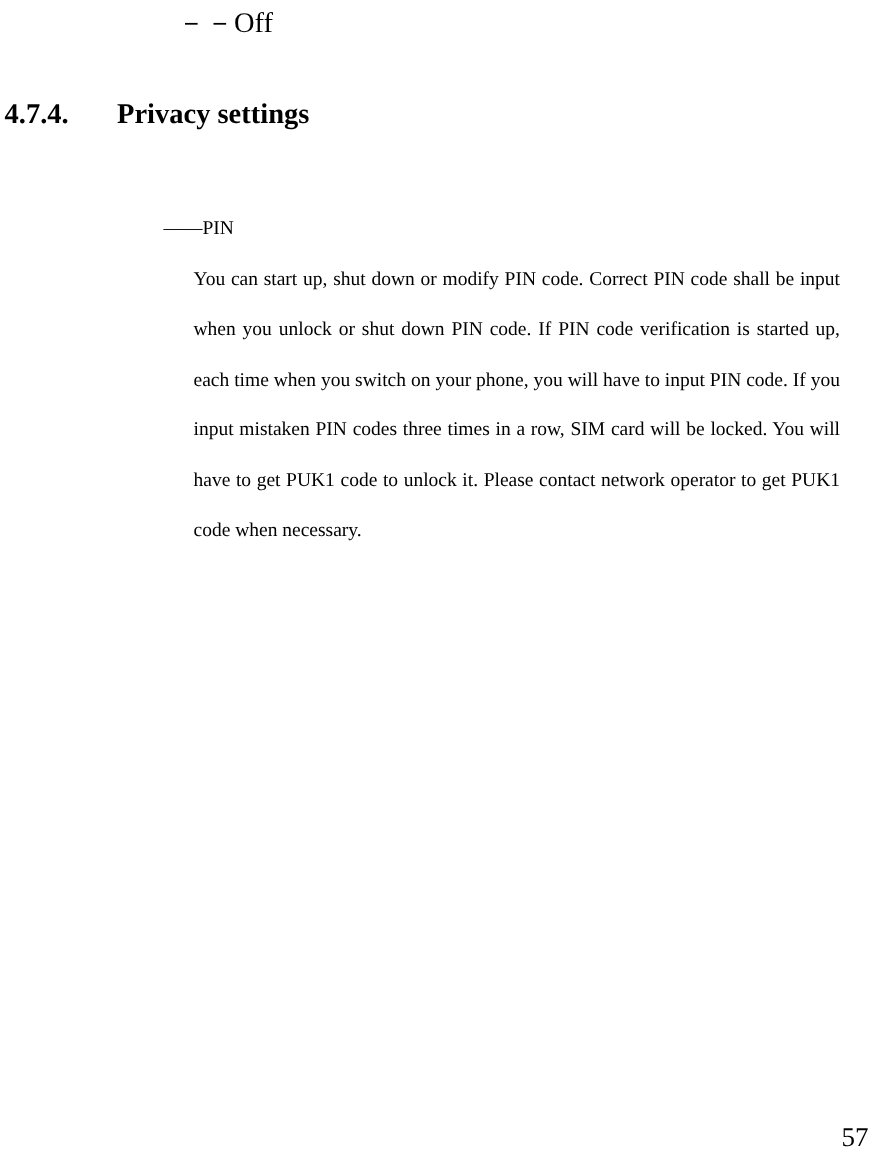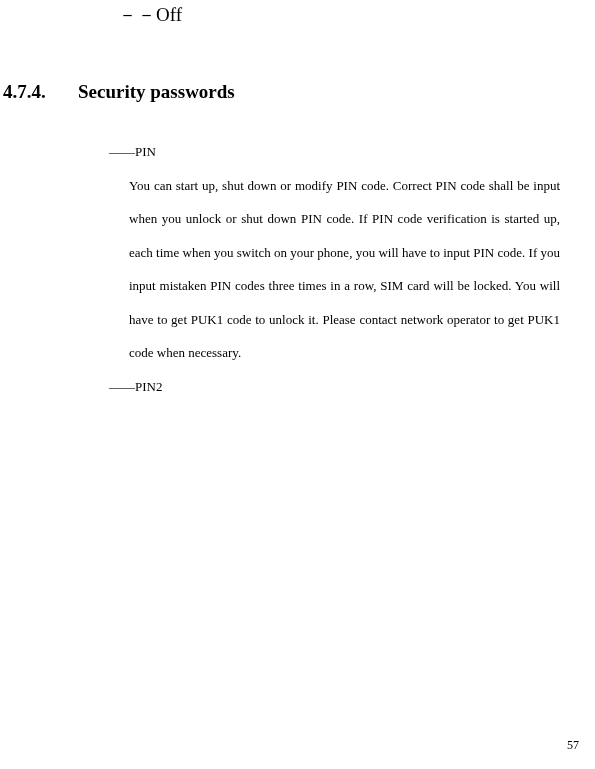--- a/index.html
+++ b/index.html
@@ -18,21 +18,21 @@
     box-sizing: border-box;
   }
   .line-off {
     position: absolute;
     top: 2px;
     left: 118px;
     font-size: 19px;
   }
   .section-heading {
     position: absolute;
-    top: 81px;
+    top: 66px;
     font-size: 19px;
     font-weight: bold;
   }
   .sec-num {
     left: 3px;
   }
   .sec-title {
     left: 78px;
   }
   .content {
@@ -49,41 +49,40 @@
   .para {
     margin: 0;
     text-align: justify;
   }
   .pin-para  { padding-left: 20px; text-indent: 0; }
   .pin-line2 { padding-left: 20px; text-indent: 0; }
   .pin2-para { padding-left: 12px; text-indent: 8px; }
   .priv-para { padding-left: 26px; text-indent: -6px; }
   .page-num {
     position: absolute;
-    bottom: 16px;
+    bottom: 0;
     right: 16px;
-    font-size: 12px;
+    font-size: 18px;
     font-family: Liberation Serif, serif;
   }
 </style>
 </head>
 <body>
 
 <div class="page">
 
   <div class="line-off">－－Off</div>
 
   <div class="section-heading sec-num">4.7.4.</div>
-  <div class="section-heading sec-title">Security passwords</div>
+  <div class="section-heading sec-title">Privacy settings</div>
 
   <div class="content">
 
     <p class="label-row">――PIN</p>
     <p class="para pin-para">You can start up, shut down or modify PIN code. Correct PIN code shall be input when you unlock or shut down PIN code. If PIN code verification is started up, each time when you switch on your phone, you will have to input PIN code. If you input mistaken PIN codes three times in a row, SIM card will be locked. You will have to get PUK1 code to unlock it. Please contact network operator to get PUK1 code when necessary.</p>
 
-    <p class="label-row">――PIN2</p>
 
 
   </div>
 
   <div class="page-num">57</div>
 
 </div>
 
 </body></html>

